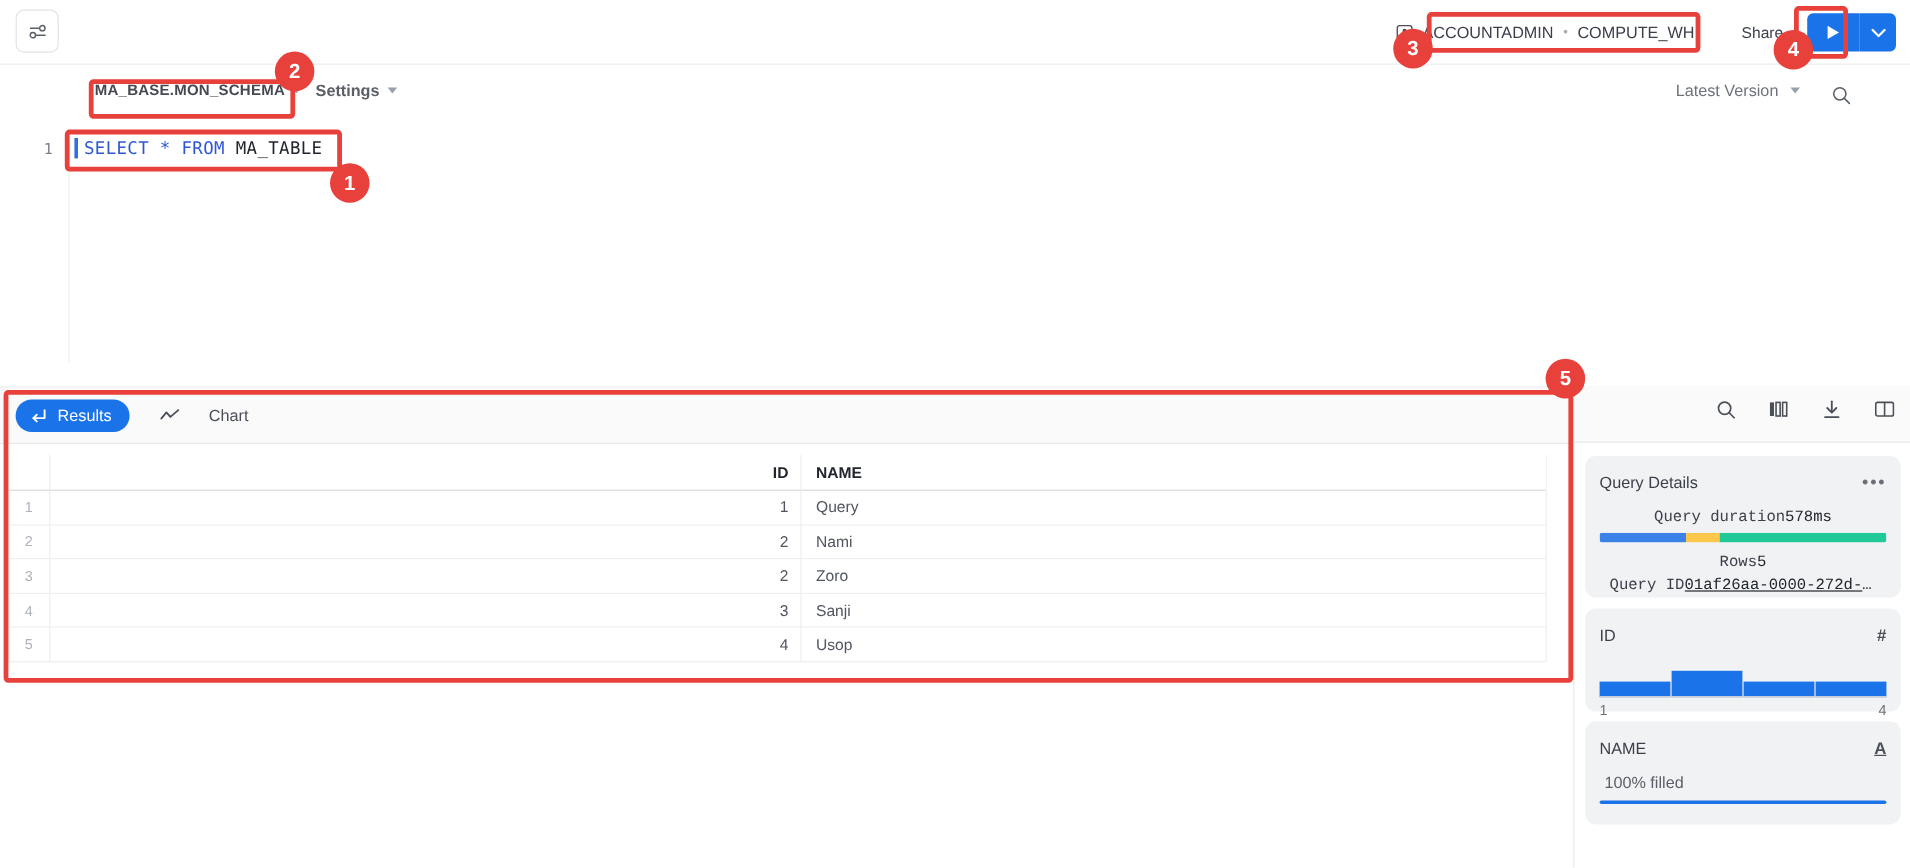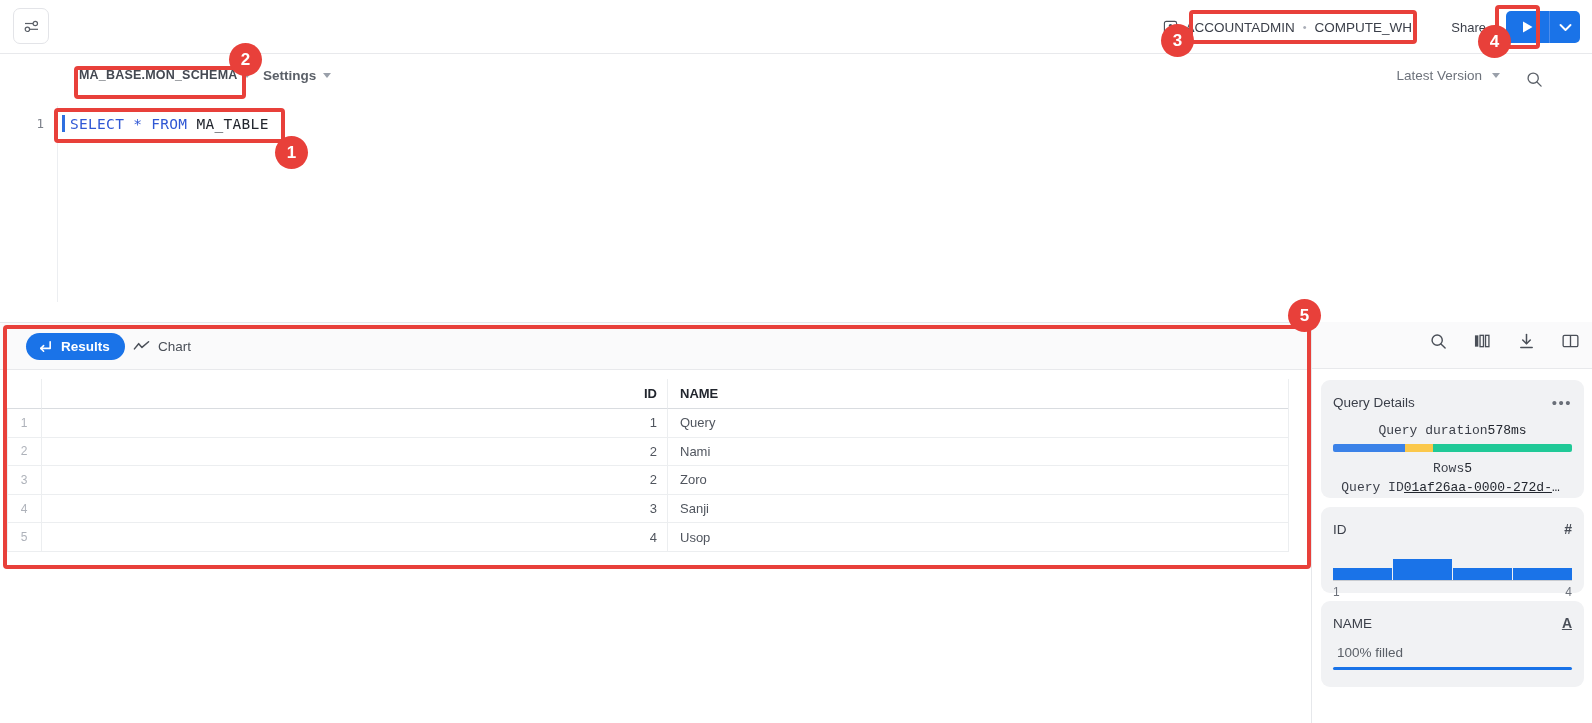--- a/index.html
+++ b/index.html
@@ -154,35 +154,35 @@
     background: #ffffff;
     border-top: 1px solid #e6e8eb;
   }
   .results-tabs {
     position: absolute; left: 0; top: 0;
     width: 1311px; height: 47px;
     background: #fafafb;
     border-bottom: 1px solid #e8e9ec;
   }
   .tab-results {
-    position: absolute; left: 26px; top: 10px;
+    position: absolute; left: 13px; top: 10px;
     height: 27px;
     background: #1a73e8;
     border-radius: 14px;
     color: #fff;
     display: flex; align-items: center; gap: 8px;
     padding: 0 15px 0 12px;
-    font-size: 13.5px; font-weight: bold;
+    font-size: 13.5px; font-weight: normal;
     cursor: pointer;
     text-align: center;
   }
   .tab-chart {
     position: absolute; left: 123px; top: 10px;
     height: 27px;
-    display: flex; align-items: center; gap: 8px;
+    display: flex; align-items: center; gap: 24px;
     padding: 0 10px;
     font-size: 13.5px; color: #4a4f58;
     cursor: pointer;
   }
   .result-tools {
     position: absolute; right: 12px; top: 8px;
     display: flex; align-items: center; gap: 22px;
   }
   .result-tools .ticon {
     width: 22px; height: 22px;

